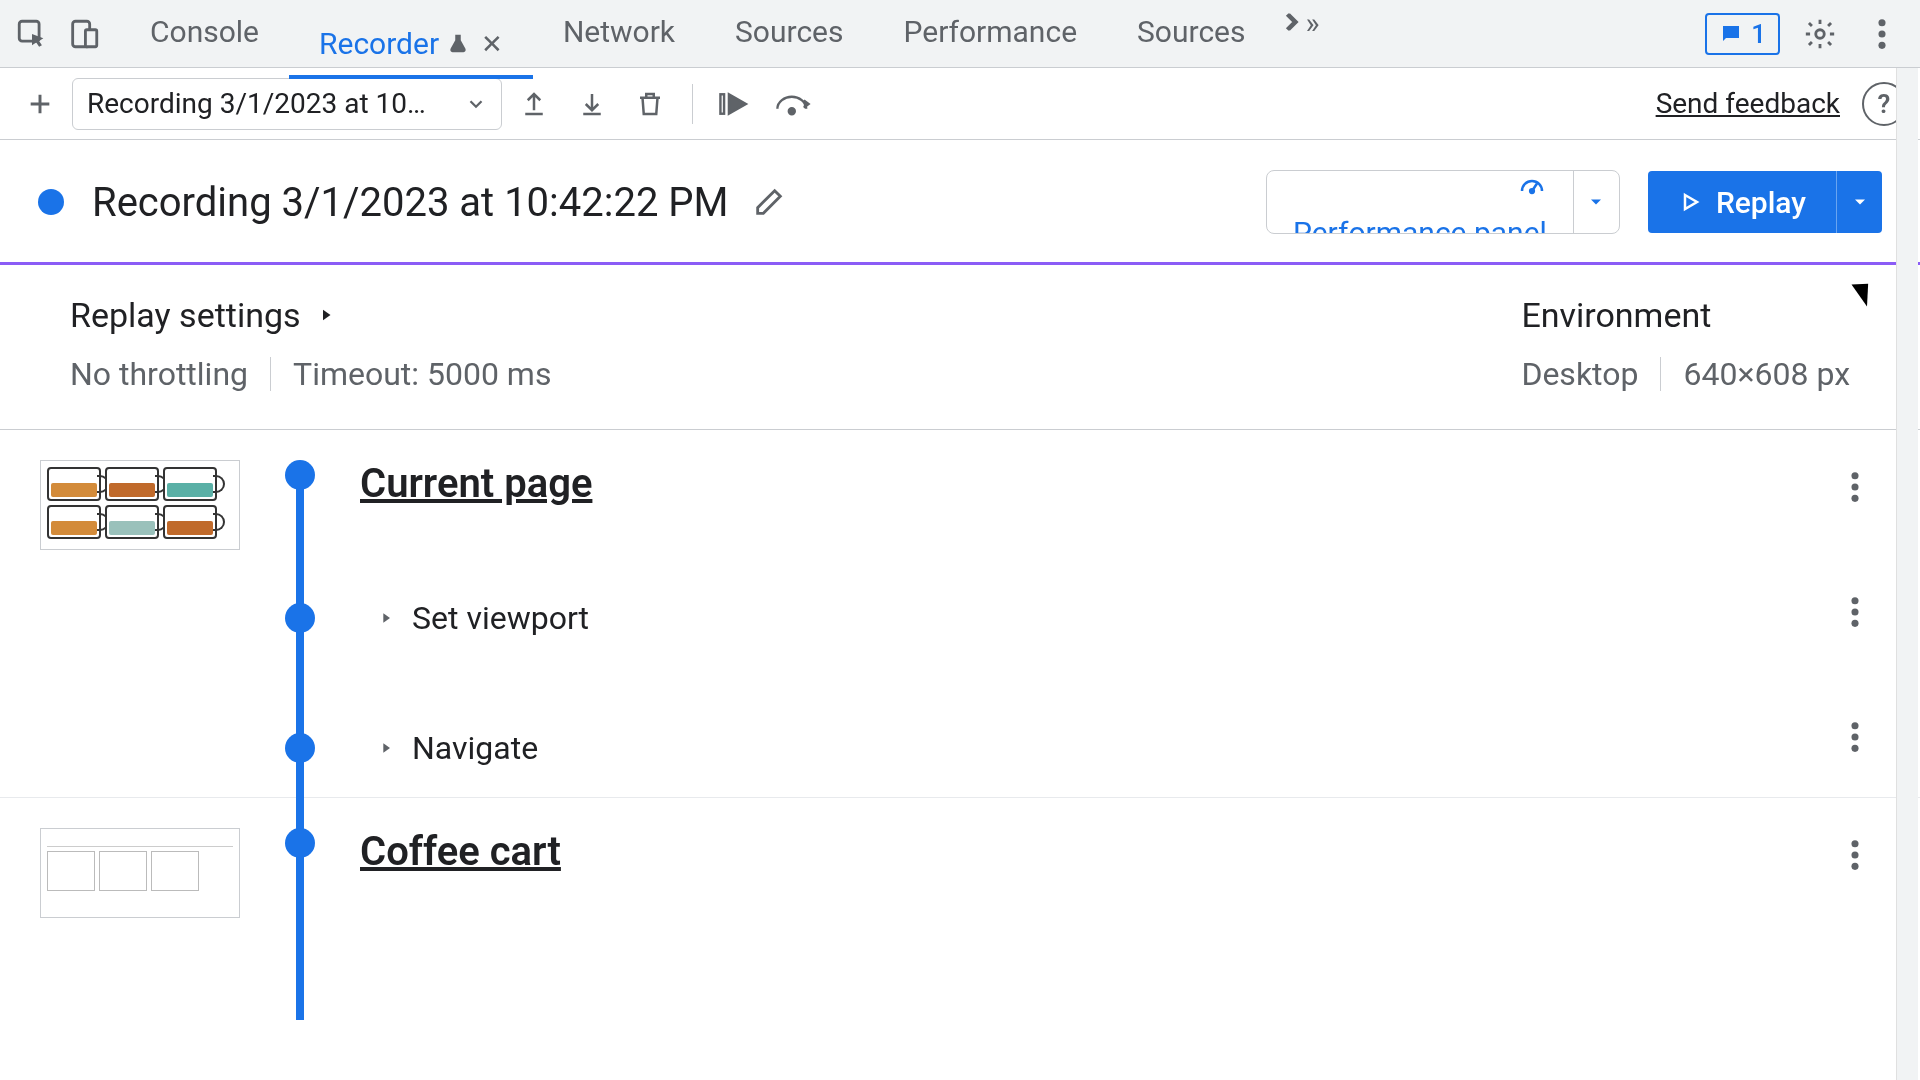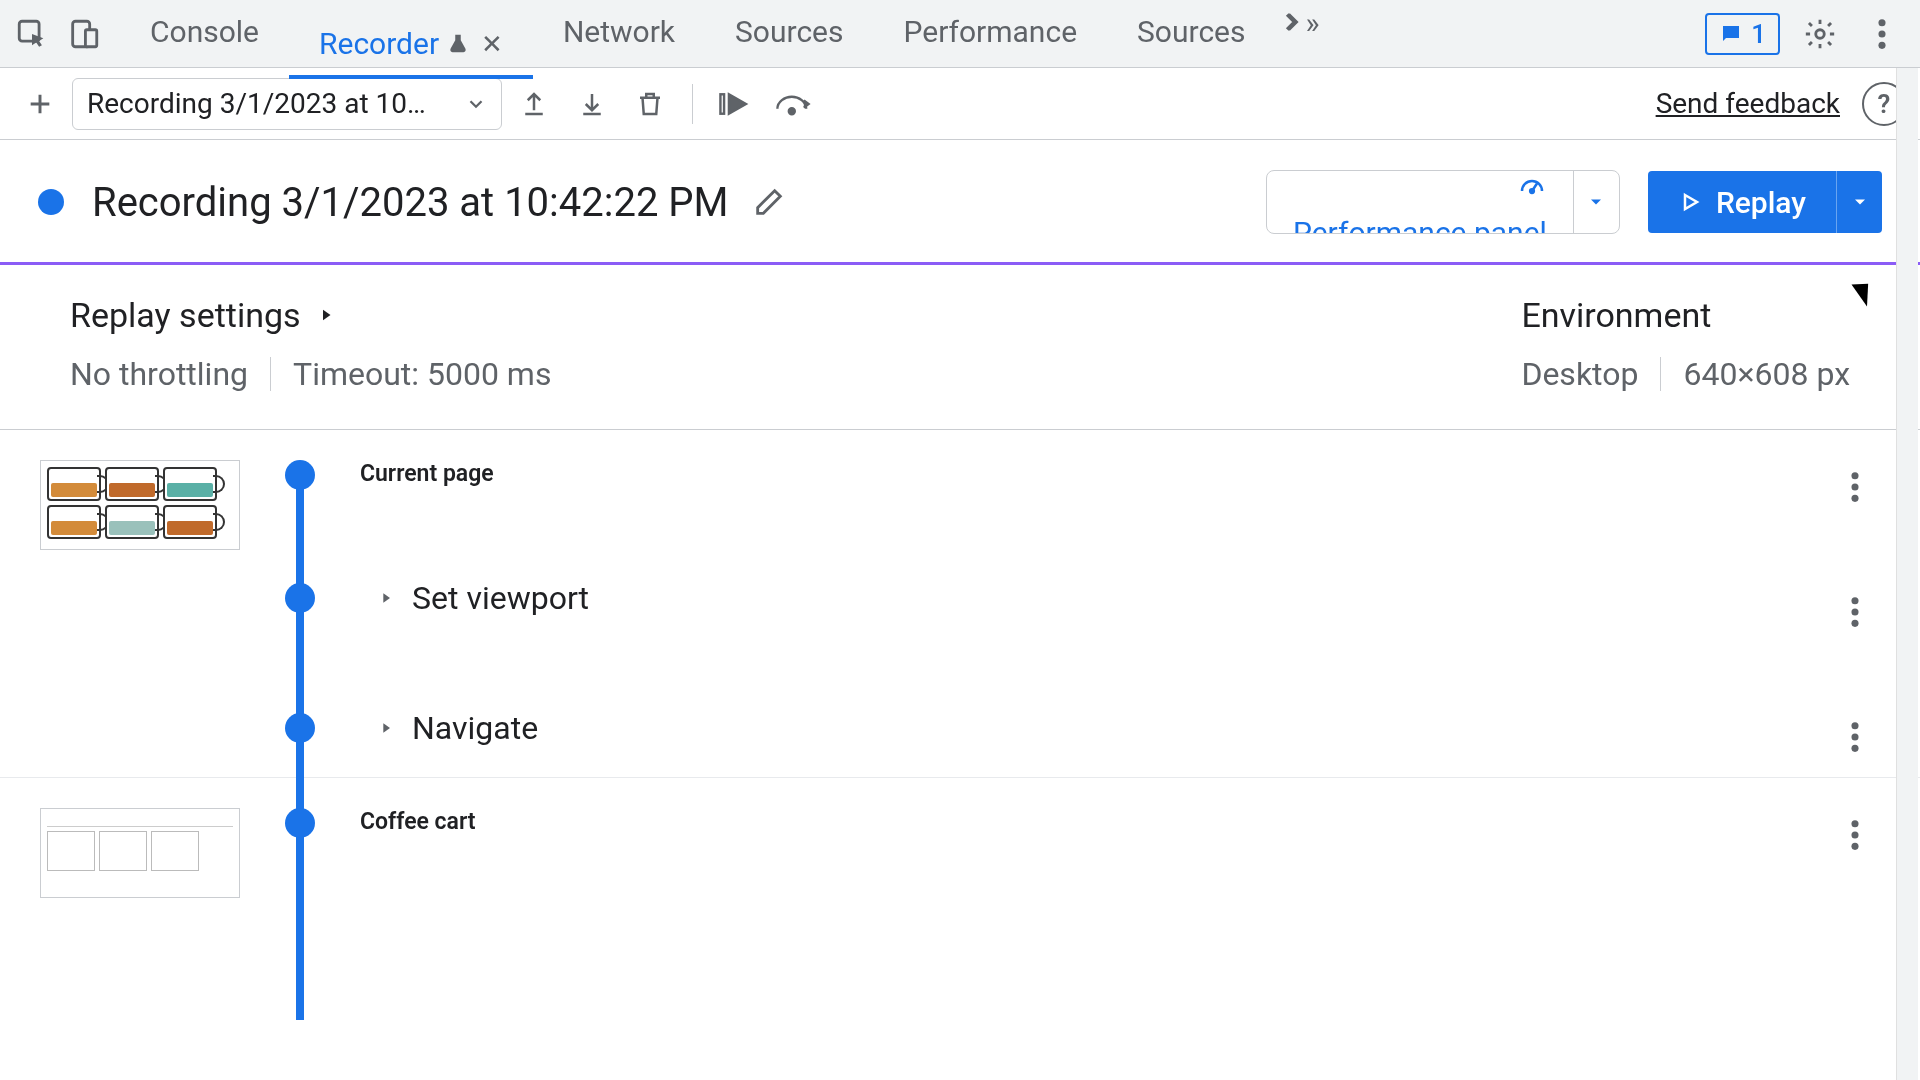--- a/index.html
+++ b/index.html
@@ -142,21 +142,21 @@
     border:2px solid #333; border-left:none; border-radius:0 10px 10px 0;
   }
   .mug .fill{ position:absolute; left:2px; right:2px; bottom:2px; height:14px; border-radius:2px;}
   .f1{background:#d38b3a;} .f2{background:#5ab0a6;} .f3{background:#c06a2b;} .f4{background:#9ac1bb;}
 
   .timeline-col { position:relative; width:60px; display:flex; flex-direction:column; align-items:center;}
   .timeline-col .node { width:30px; height:30px; border-radius:50%; background:#1a73e8; z-index:2;}
   .timeline-col .line { position:absolute; top:0; bottom:-500px; width:8px; background:#1a73e8; left:50%; transform:translateX(-50%);}
   .timeline-col.first .line { top:14px; }
   .steps-list { flex:1; }
-  .step-title { font-size:23px; font-weight:600; color:#202124; padding-top:0px;}
+  .step-title { font-size:40px; font-weight:600; color:#202124; padding-top:0px;text-decoration:underline;}
   .substep { display:flex; align-items:center; gap:18px; font-size:32px; color:#202124; margin-top:92px;}
   .substep .node-inline{ width:30px; height:30px; border-radius:50%; background:#1a73e8; margin-left:-75px; margin-right:45px; z-index:2; position:relative;}
   .substep .caret{ color:#5f6368;}
   .step-kebab { position:absolute; right:60px; color:#5f6368; }
 
   
   .fake-cursor {
     position:absolute; width:0; height:0;
     border-left:14px solid #000; border-top:9px solid transparent; border-bottom:18px solid transparent;
     transform: rotate(-35deg);

